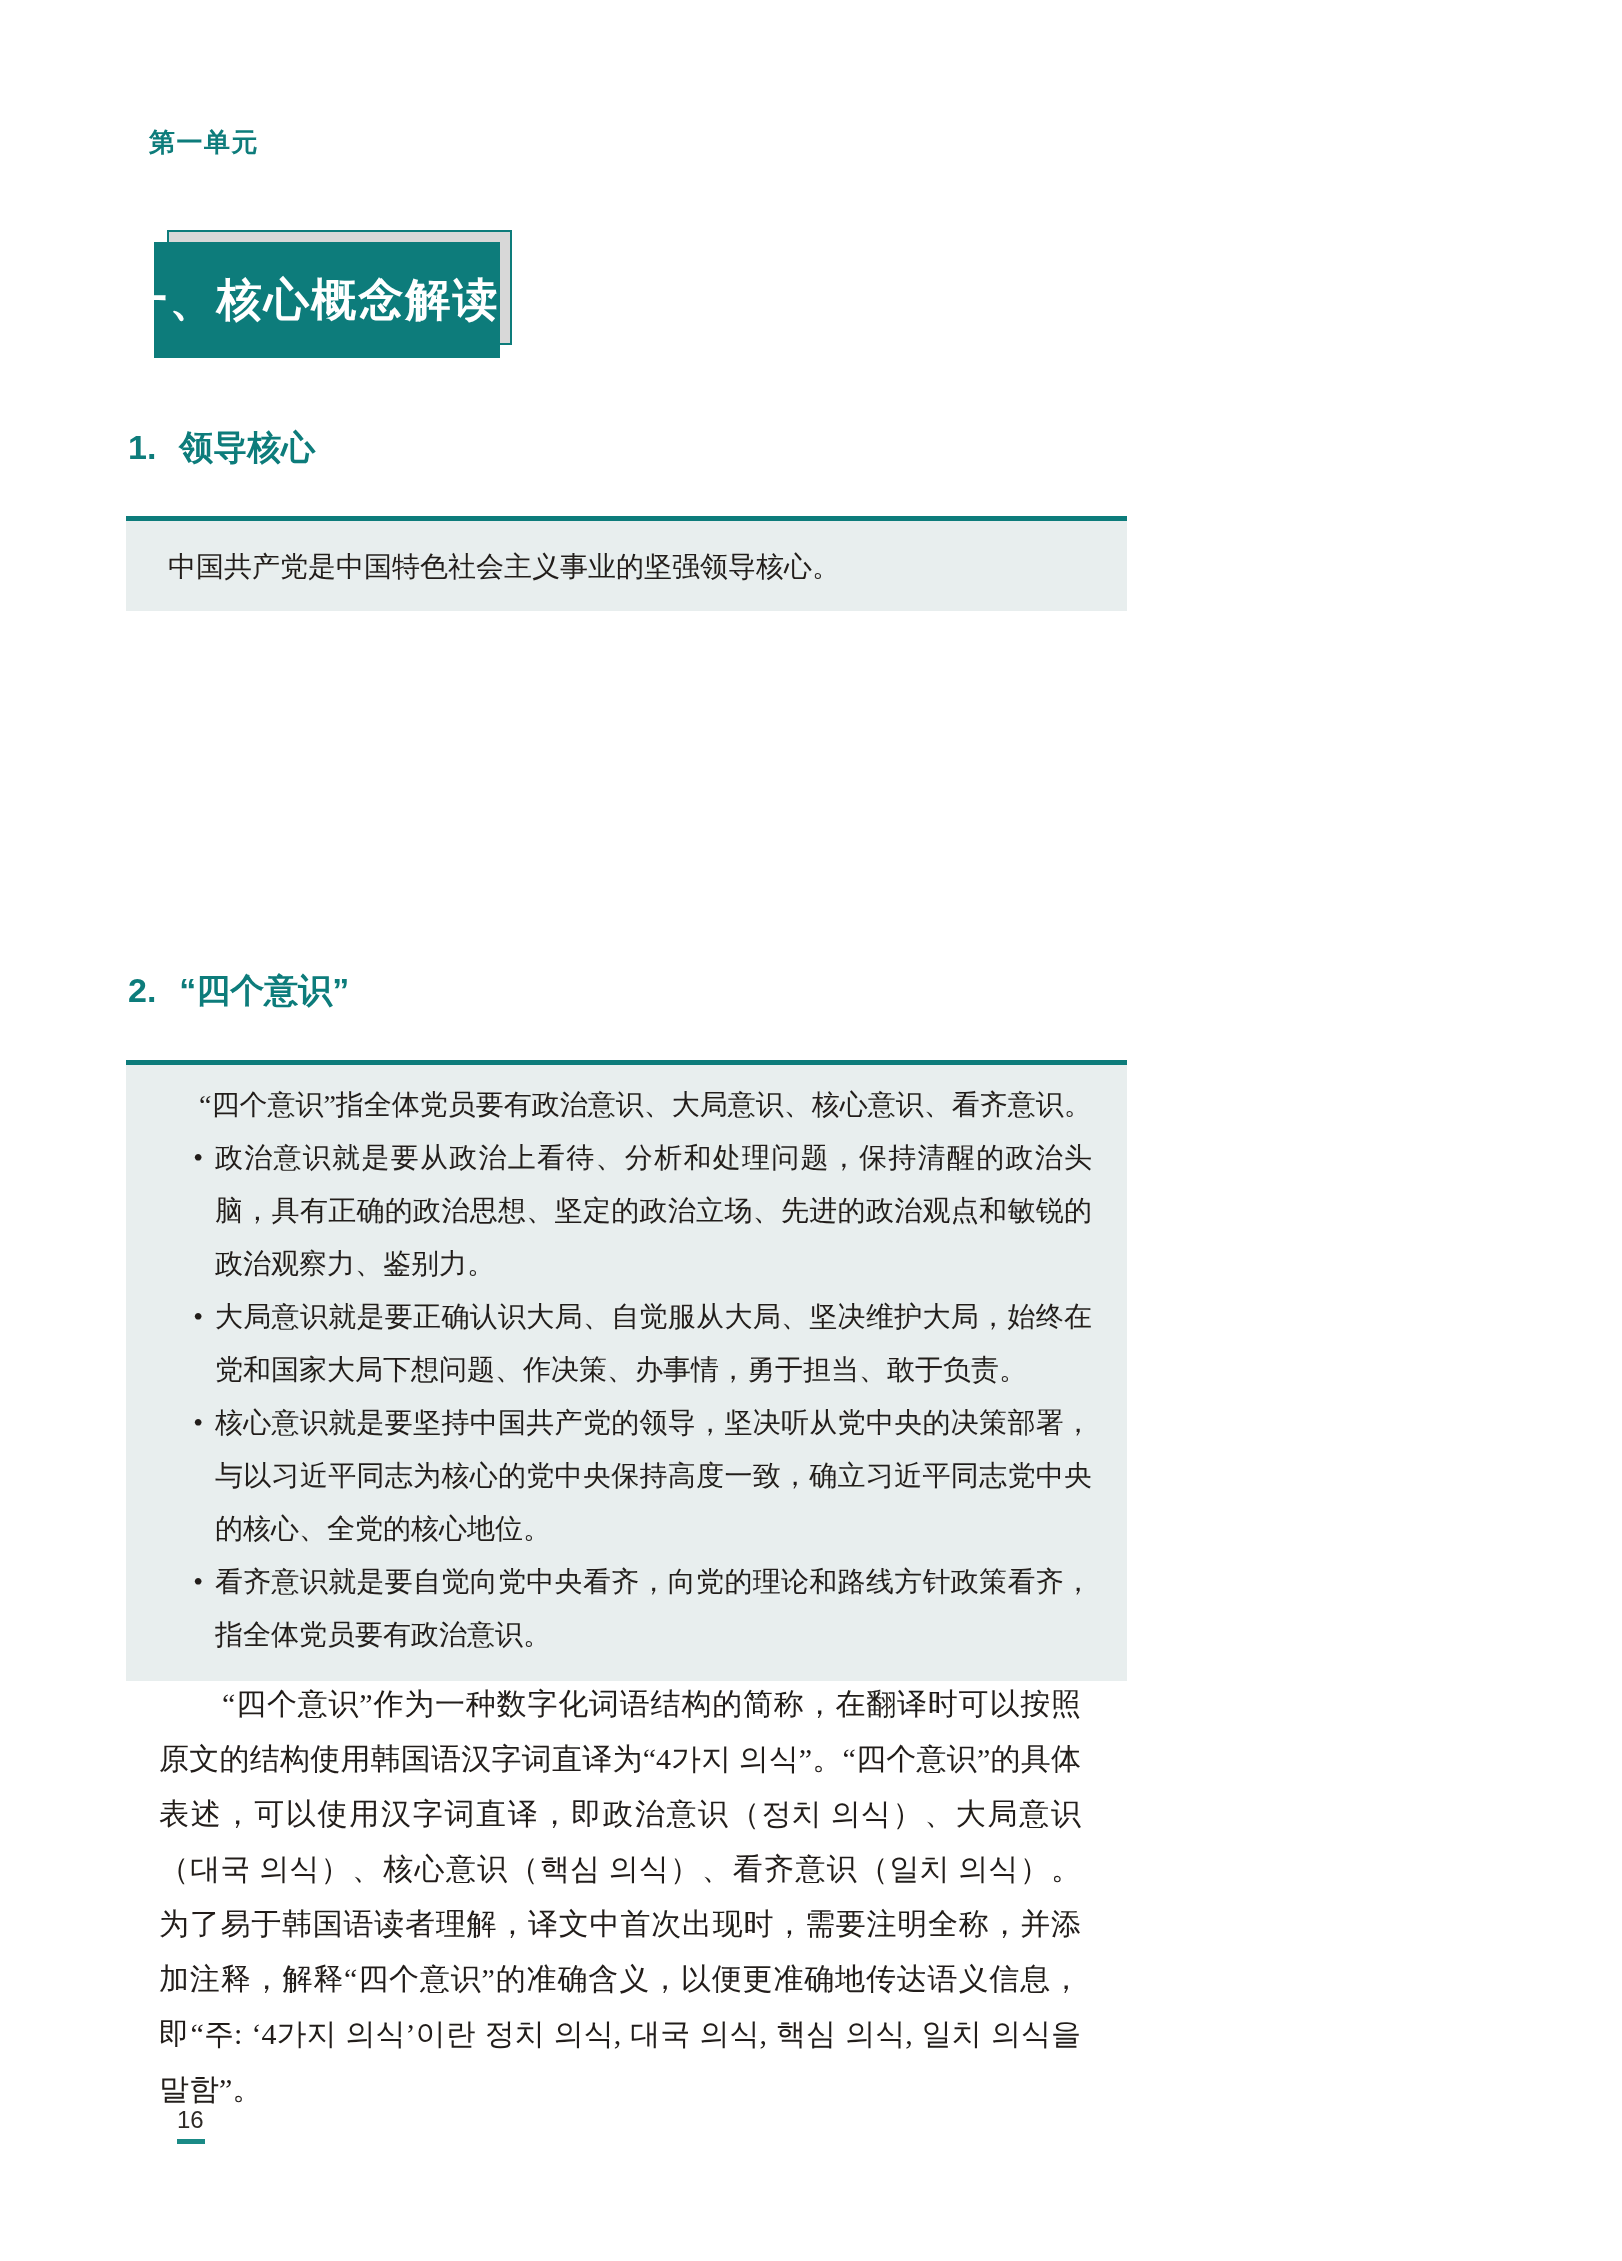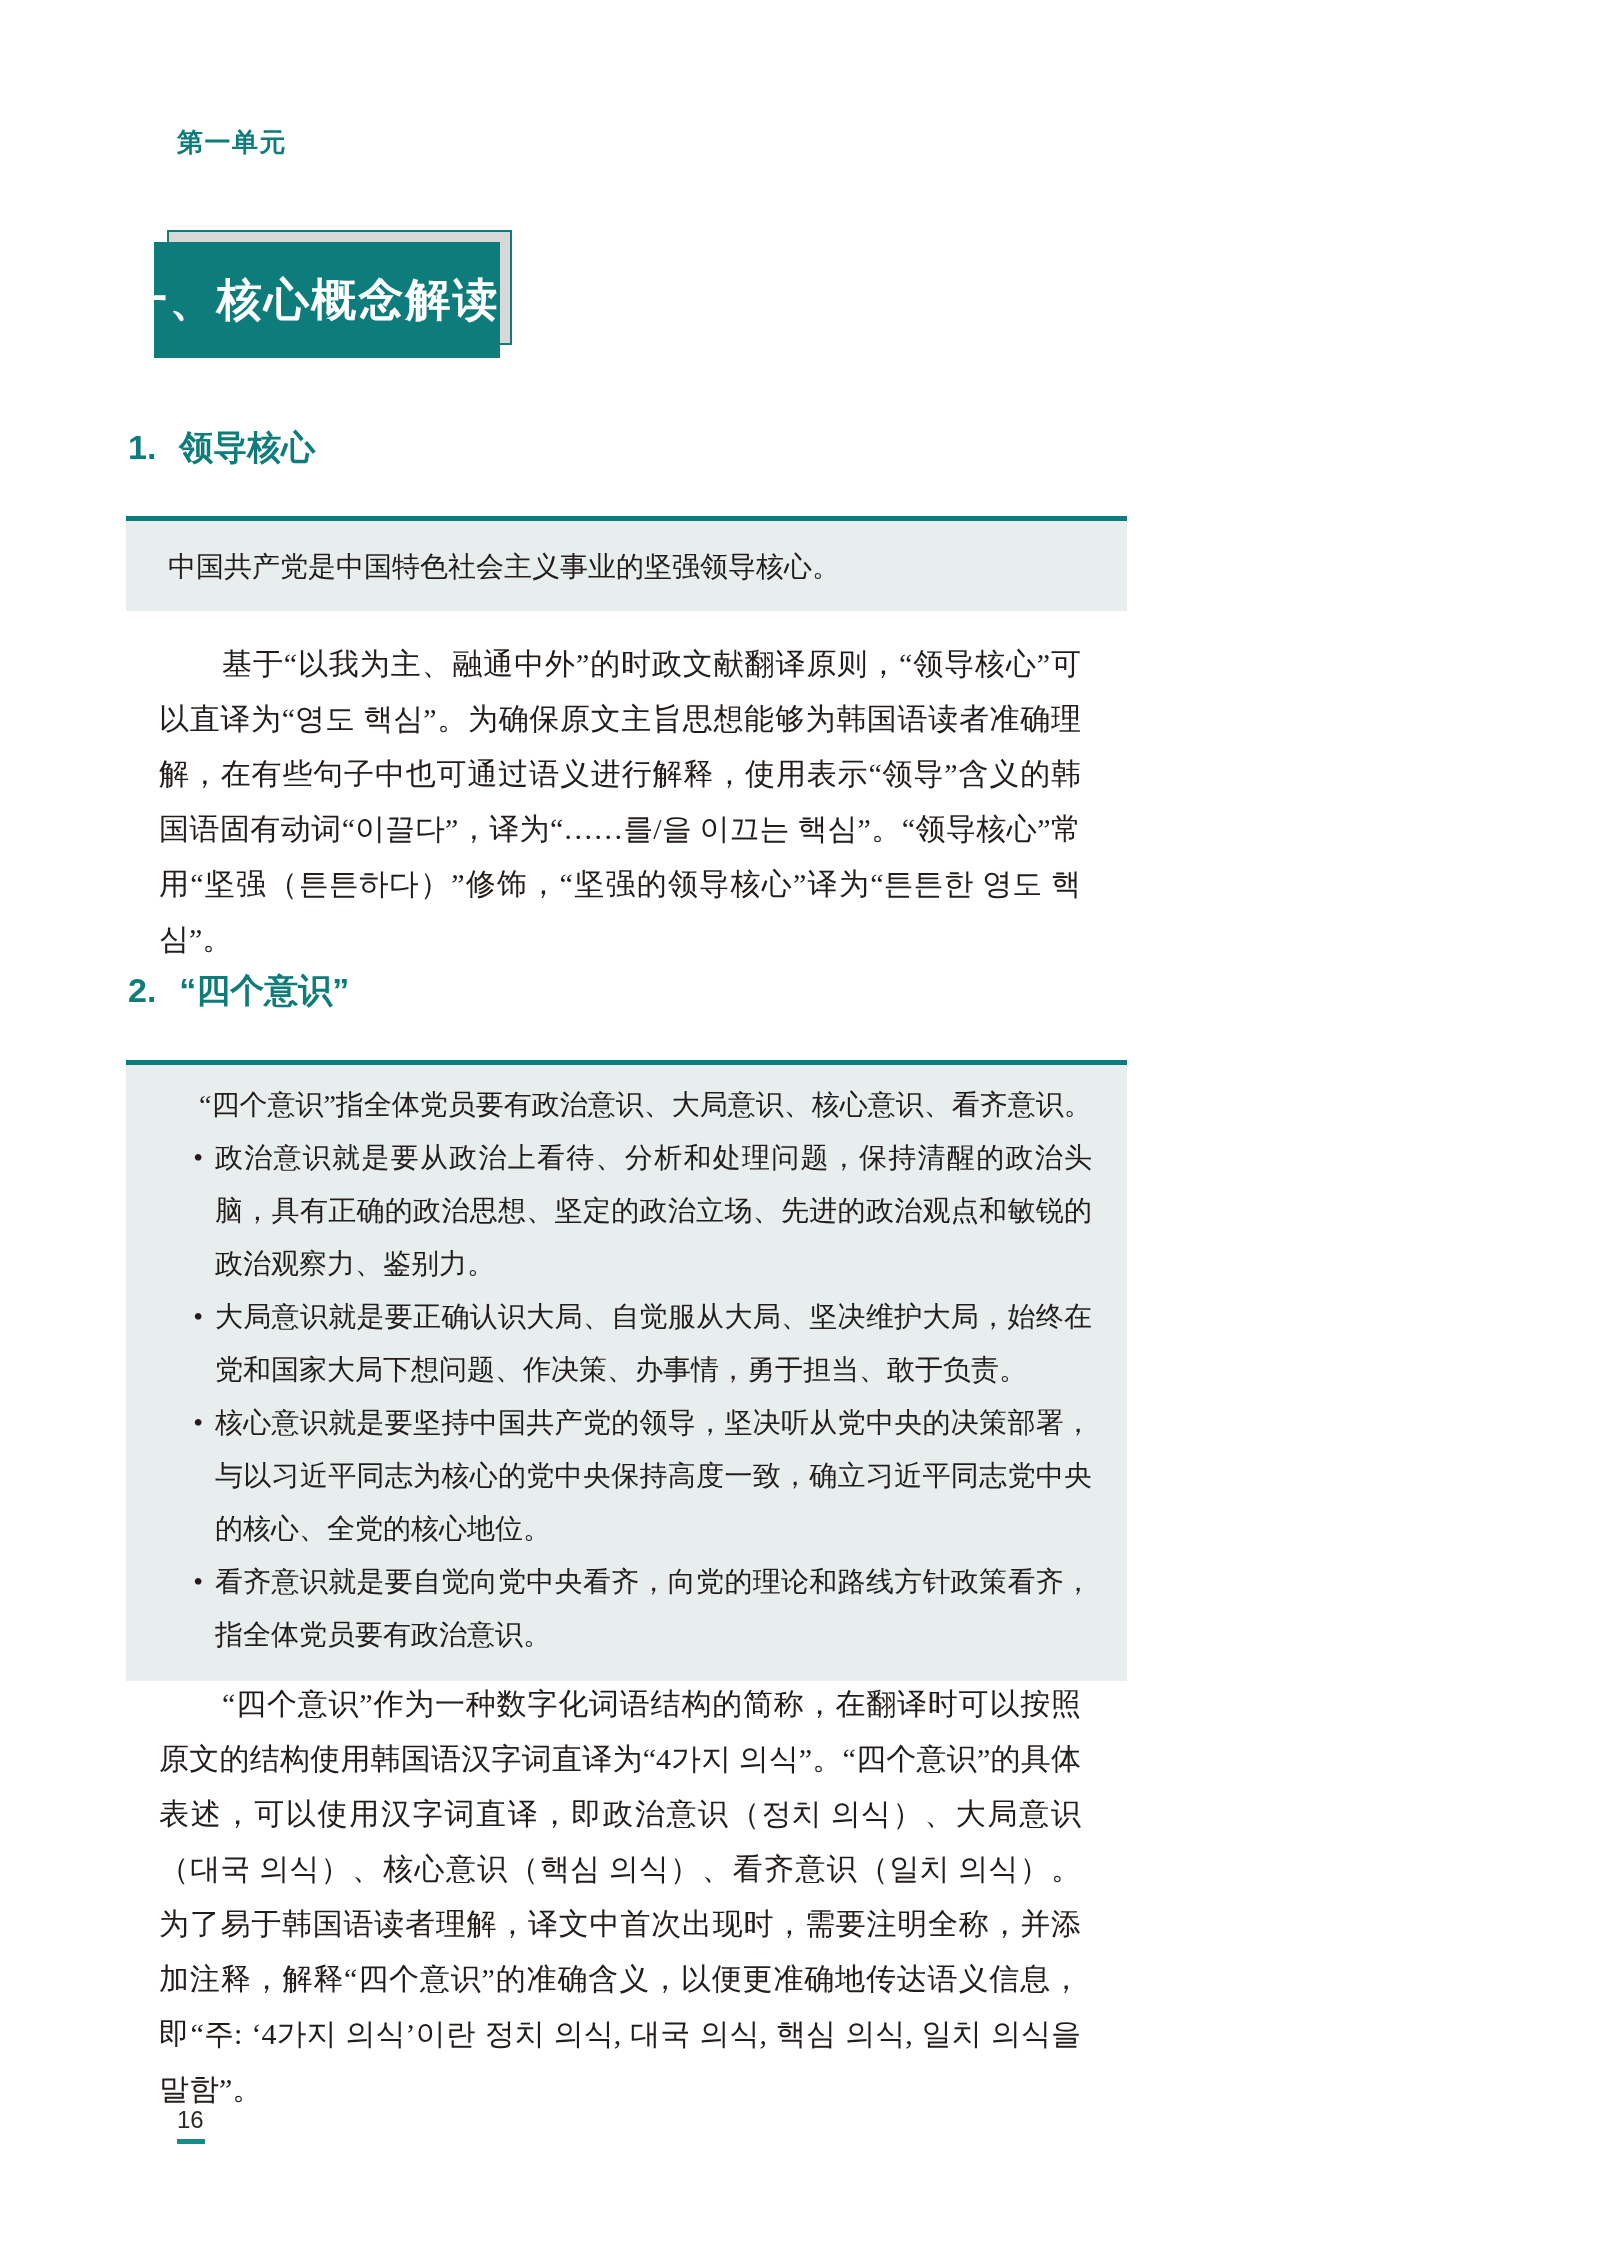--- a/index.html
+++ b/index.html
@@ -26,21 +26,20 @@
   
   .unit-label{
     position:absolute;
     left:149px; top:129px;
     font-family:"Liberation Sans","DejaVu Sans",sans-serif;
     font-weight:700;
     font-size:26px;
     line-height:1;
     color:var(--teal);
     letter-spacing:1.5px;
-    margin-left:28px;
   }
 
   
   .banner{
     position:absolute;
     left:154px; top:230px;
     width:359px; height:129px;
   }
   .banner-back{
     position:absolute;
@@ -161,21 +160,20 @@
 
   <div class="heading h1pos">
     <span class="h-num">1.</span>
     <span class="h-title">领导核心</span>
   </div>
 
   <div class="defbox box1pos">
     <p>中国共产党是中国特色社会主义事业的坚强领导核心。</p>
   </div>
 
-  <p class="bodypara para1pos">基于“以我为主、融通中外”的时政文献翻译原则，“领导核心”可以直译为“영도 핵심”。为确保原文主旨思想能够为韩国语读者准确理解，在有些句子中也可通过语义进行解释，使用表示“领导”含义的韩国语固有动词“이끌다”，译为“……를/을 이끄는 핵심”。“领导核心”常用“坚强（튼튼하다）”修饰，“坚强的领导核心”译为“튼튼한 영도 핵심”。</p>
 
   <div class="heading h2pos">
     <span class="h-num">2.</span>
     <span class="h-title">“四个意识”</span>
   </div>
 
   <div class="defbox box2pos">
     <p>“四个意识”指全体党员要有政治意识、大局意识、核心意识、看齐意识。</p>
     <ul>
       <li>政治意识就是要从政治上看待、分析和处理问题，保持清醒的政治头脑，具有正确的政治思想、坚定的政治立场、先进的政治观点和敏锐的政治观察力、鉴别力。</li>

